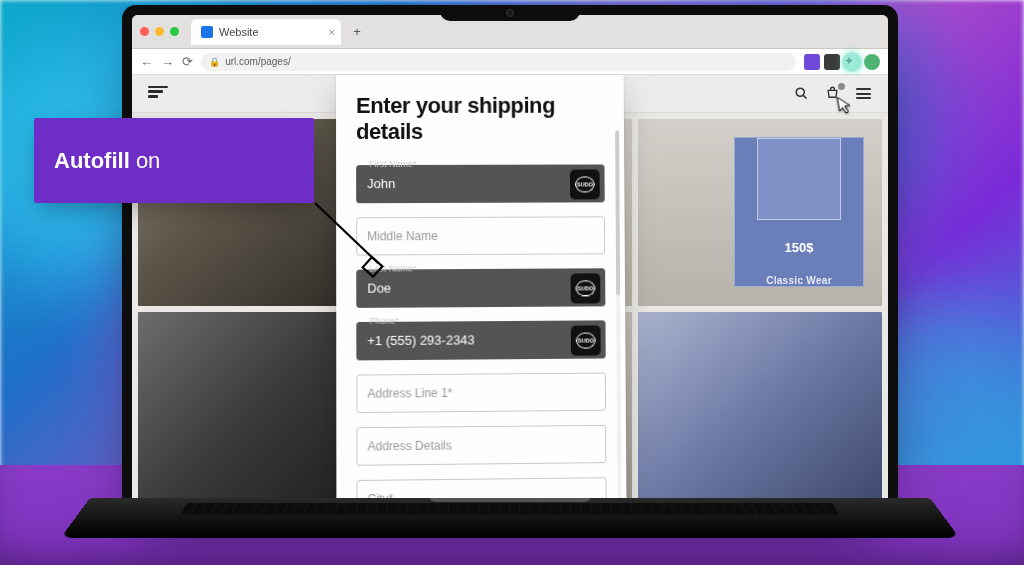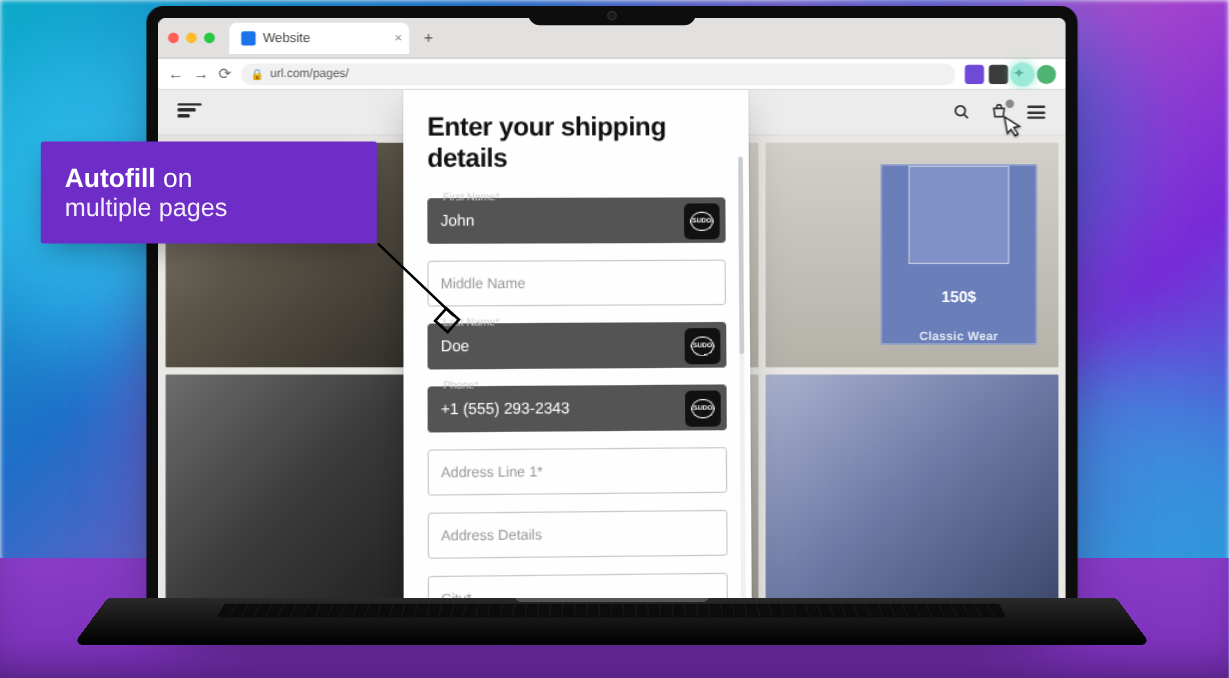--- a/index.html
+++ b/index.html
@@ -254,21 +254,20 @@
   </div>
  </div>
  <div class="laptop-base">
    <div class="tpad-slot"></div>
    <div class="kb-shadow"></div>
  </div>
 </div>
 
 <div class="callout">
   <div class="ln1"><b>Autofill</b><span> on</span></div>
-  <div class="ln2">multiple pages</div>
 </div>
 <div class="callout-line">
  <svg width="200" height="110">
   <line x1="95" y1="8" x2="158" y2="68" stroke="#000" stroke-width="2.2"></line>
   <g transform="translate(152,62) rotate(42)">
    <rect x="0" y="0" width="14" height="14" fill="none" stroke="#000" stroke-width="2.2"></rect>
   </g>
  </svg>
 </div>
 

